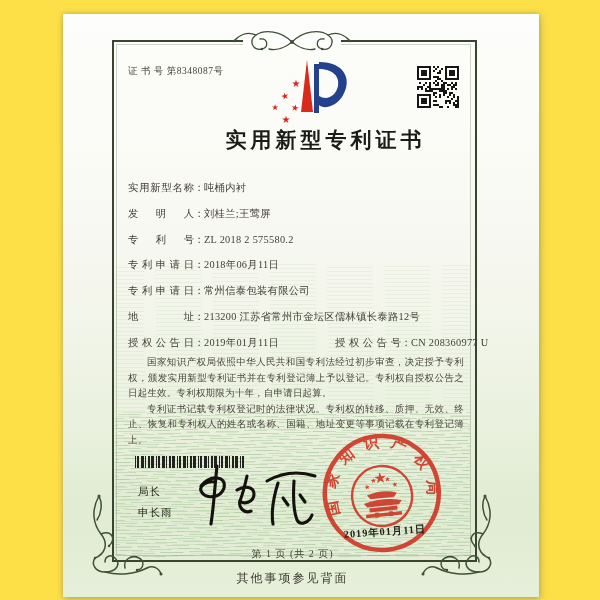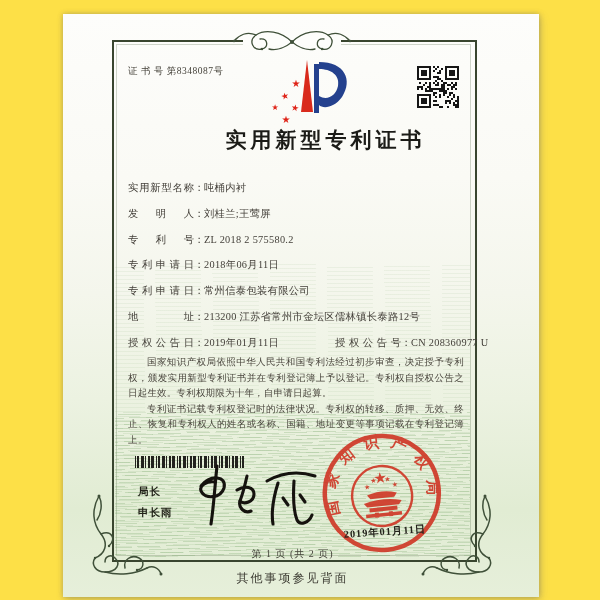--- a/index.html
+++ b/index.html
@@ -33,21 +33,21 @@
   .colon{display:inline-block;width:10px;vertical-align:top;}
   .fvalue{vertical-align:top;letter-spacing:.3px;}
   .pair2{margin-left:56px;}
   
   .paras{position:absolute;left:65px;top:341px;width:336px;font-size:9.5px;line-height:15.6px;
          color:#4a463e;text-align:justify;letter-spacing:.2px;font-family:Liberation Serif, serif;}
   .paras p{margin:0;text-indent:2em;}
   
   .barcode{position:absolute;left:72px;top:442px;width:112px;height:12px;}
   .director{position:absolute;left:75px;top:467px;font-family:"Liberation Sans","DejaVu Sans",sans-serif;
-            font-weight:700;font-size:10.5px;color:#222219;line-height:21px;letter-spacing:1px;}
+            font-weight:400;font-size:10.5px;color:#222219;line-height:21px;letter-spacing:1px;}
   .signature{position:absolute;left:124px;top:446px;width:136px;height:74px;}
   .seal{position:absolute;left:252px;top:414px;width:134px;height:134px;transform:rotate(-6deg);}
   .seal-date{position:absolute;left:262px;top:511px;width:120px;text-align:center;
              font-size:10.3px;font-weight:700;color:#24231c;letter-spacing:1px;transform:rotate(-4deg);}
   .page-info{position:absolute;left:49px;top:533px;width:361px;text-align:center;
              font-size:10px;color:#45443b;letter-spacing:1px;}
   .back-note{position:absolute;left:49px;top:556px;width:361px;text-align:center;
              font-size:12px;color:#3e3d34;letter-spacing:2px;}
   
   .orn-top{position:absolute;left:168px;top:9px;width:122px;height:36px;}

